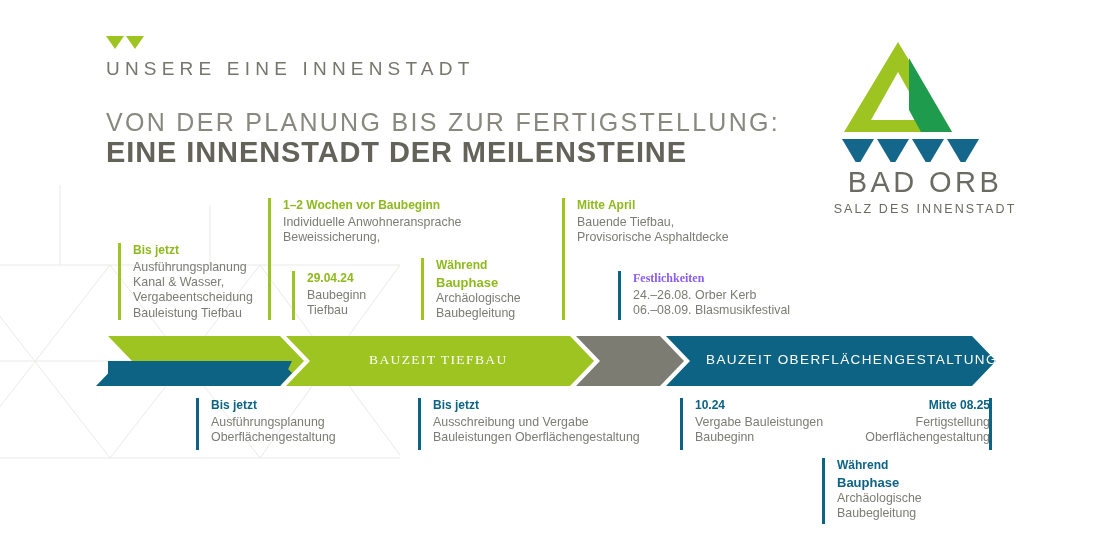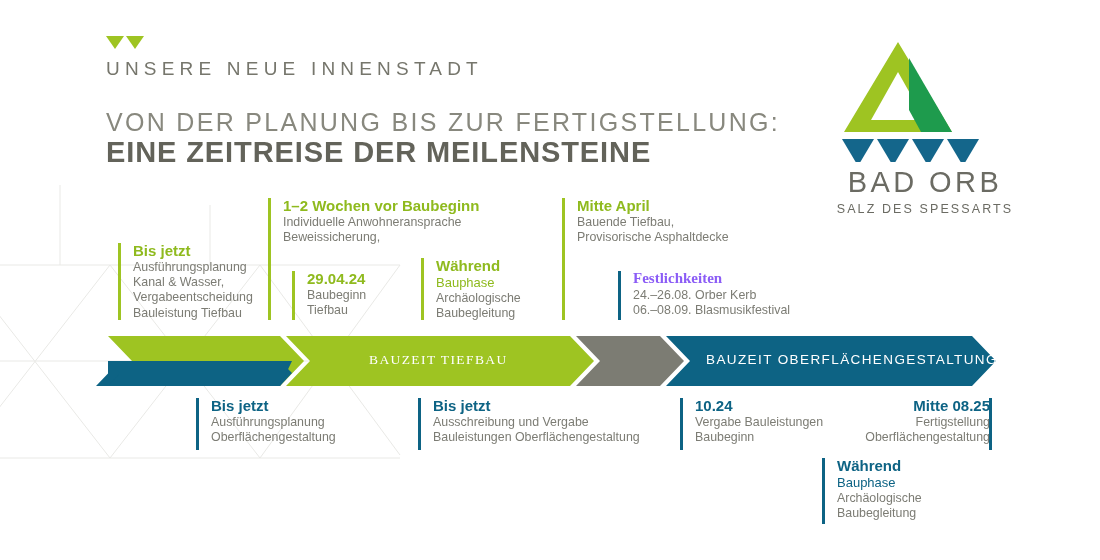--- a/index.html
+++ b/index.html
@@ -49,24 +49,24 @@
 
   
   .callout{position:absolute;z-index:3;}
   .callout .bar{position:absolute;top:0;width:3px;}
   .callout.left .bar{left:0;}
   .callout.right .bar{right:0;}
   .callout .body{position:relative;}
   .callout.left .body{padding-left:15px;text-align:left;}
   .callout.right .body{padding-right:2px;text-align:right;}
   .callout .ttl{
-    font-weight:bold;font-size:15px;line-height:15.5px;margin:0 0 1px 0;white-space:nowrap;
+    font-weight:bold;font-size:12px;line-height:15.5px;margin:0 0 1px 0;white-space:nowrap;
   }
   .callout .ttl2{
-    font-weight:normal;font-size:13px;line-height:15.5px;margin:0 0 1px 0;white-space:nowrap;
+    font-weight:bold;font-size:13px;line-height:15.5px;margin:0 0 1px 0;white-space:nowrap;
   }
   .callout .ln{
     font-size:12.4px;line-height:15.4px;color:#7c7c74;white-space:nowrap;font-weight:400;
   }
   .g .bar{background:#9ec422;}
   .g .ttl,.g .ttl2{color:#8fba1e;}
   .b .bar{background:#0d6384;}
   .b .ttl,.b .ttl2{color:#0d6384;}
   .d .bar{background:#0d6384;}
   .d .ttl{color:#8b5cf6;font-family:Liberation Serif, serif;}
@@ -90,25 +90,25 @@
       <line x1="60" y1="265" x2="60" y2="185"></line>
       <line x1="210" y1="265" x2="210" y2="205"></line>
     </g>
   </svg>
 
   <div class="brandline">
     <svg class="brand-tris" width="42" height="14" viewBox="0 0 42 14" xmlns="http://www.w3.org/2000/svg">
       <polygon points="0,0 18,0 9,13" fill="#9ec422"></polygon>
       <polygon points="20,0 38,0 29,13" fill="#9ec422"></polygon>
     </svg>
-    <div class="brand-text">UNSERE NEUE INNENSTADT</div>
+    <div class="brand-text">UNSERE EINE INNENSTADT</div>
   </div>
 
   <div class="head-sub">VON DER PLANUNG BIS ZUR FERTIGSTELLUNG:</div>
-  <div class="head-main">EINE ZEITREISE DER MEILENSTEINE</div>
+  <div class="head-main">EINE INNENSTADT DER MEILENSTEINE</div>
 
   <div id="logo">
     <svg width="210" height="126" viewBox="0 0 210 126" xmlns="http://www.w3.org/2000/svg">
 
       <path d="M78,6 L132,96 L24,96 Z M78,36 L105,84 L51,84 Z" fill="#9ec422" fill-rule="evenodd"></path>
 
       <polygon points="89,22 132,96 101,96 89,74" fill="#1e9b4d"></polygon>
 
       <g fill="#14668b">
         <polygon points="22,103 54,103 38,130"></polygon>
@@ -117,21 +117,21 @@
         <polygon points="127,103 159,103 143,130"></polygon>
         <polygon points="40,132 72,132 56,159"></polygon>
         <polygon points="75,132 107,132 91,159"></polygon>
         <polygon points="110,132 142,132 126,159"></polygon>
       </g>
       <g fill="#14668b">
         <polygon points="22,103 38,130 5,130" opacity="0"></polygon>
       </g>
     </svg>
     <div class="logo-word">BAD ORB</div>
-    <div class="logo-sub">SALZ DES SPESSARTS</div>
+    <div class="logo-sub">SALZ DES INNENSTADT</div>
   </div>
 
   <svg id="band" viewBox="0 0 1100 50" xmlns="http://www.w3.org/2000/svg">
 
     <g>
       <polygon points="108,0 280,0 304,25 280,50 108,50 132,25" fill="#9ec422"></polygon>
       <polygon points="120,25 292,25 280,50 108,50 132,25" fill="#0d6384" transform="translate(-12,0)"></polygon>
       <polygon points="108,25 280,25 292,37 280,50 108,50" fill="#0d6384"></polygon>
       <polygon points="108,25 292,25 280,50 108,50 120,37" fill="#0d6384"></polygon>
     </g>

